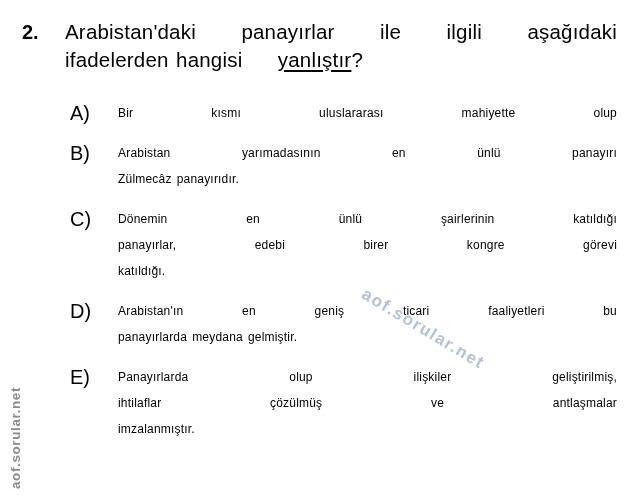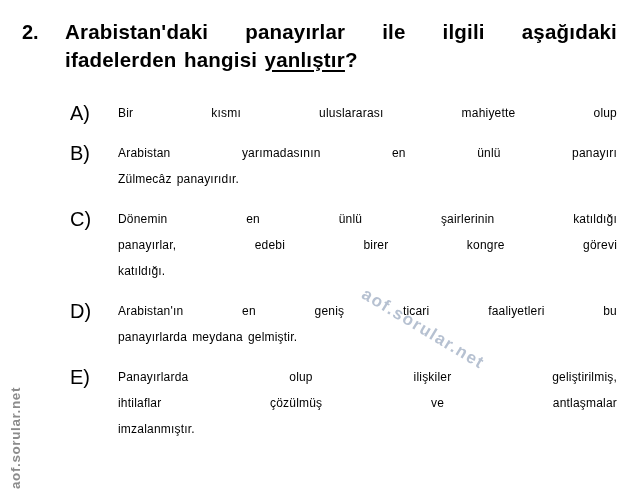--- a/index.html
+++ b/index.html
@@ -54,41 +54,42 @@
   }
   .q-num {
     width: 43px;
     flex: 0 0 43px;
     font-weight: bold;
     font-size: 20px;
     line-height: 28px;
   }
   .q-text {
     flex: 1;
-    font-weight: bold;
+    font-weight: normal;
     font-size: 20.5px;
     line-height: 28px;
     letter-spacing: 0.2px;
     word-spacing: 1.5px;
   }
 
   
   .line {
     text-align: justify;
     text-align-last: left;
     white-space: nowrap;
   }
   .line.j {
     white-space: normal;
     text-align-last: justify;
   }
   .u {
     text-decoration: underline;
     text-decoration-thickness: 2px;
     text-underline-offset: 3px;
+    margin-left: 28px;
   }
 
   
   .options {
     padding: 26px 21px 0 70px;
   }
   .opt {
     display: flex;
     margin-bottom: 14px;
   }

